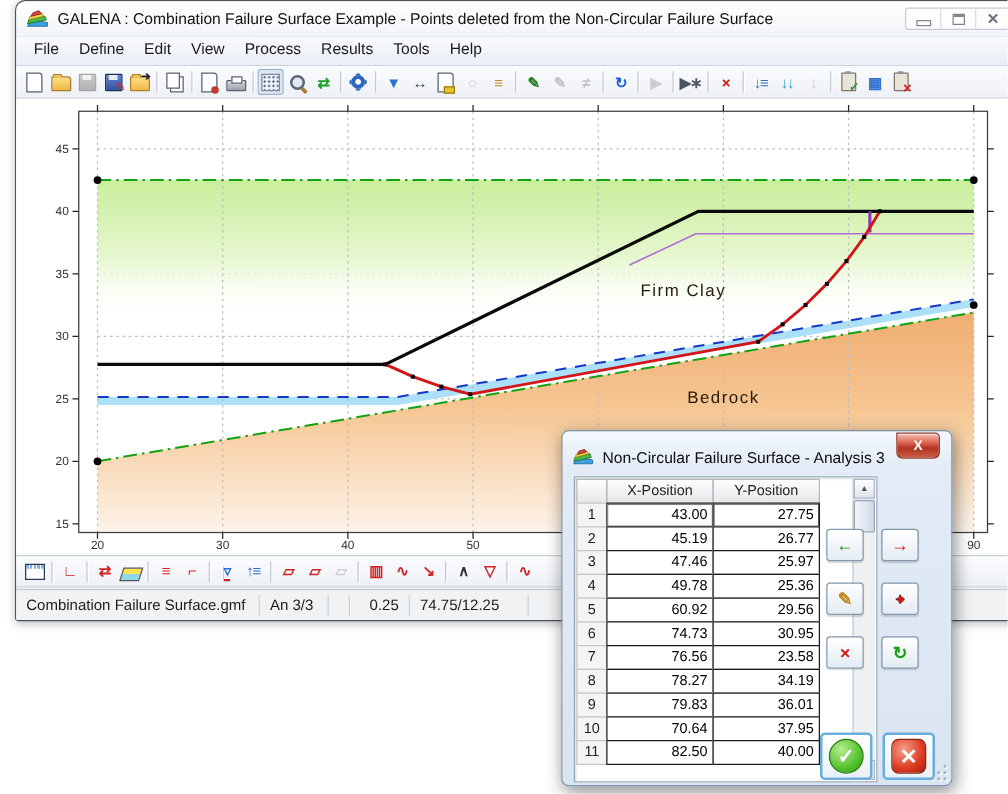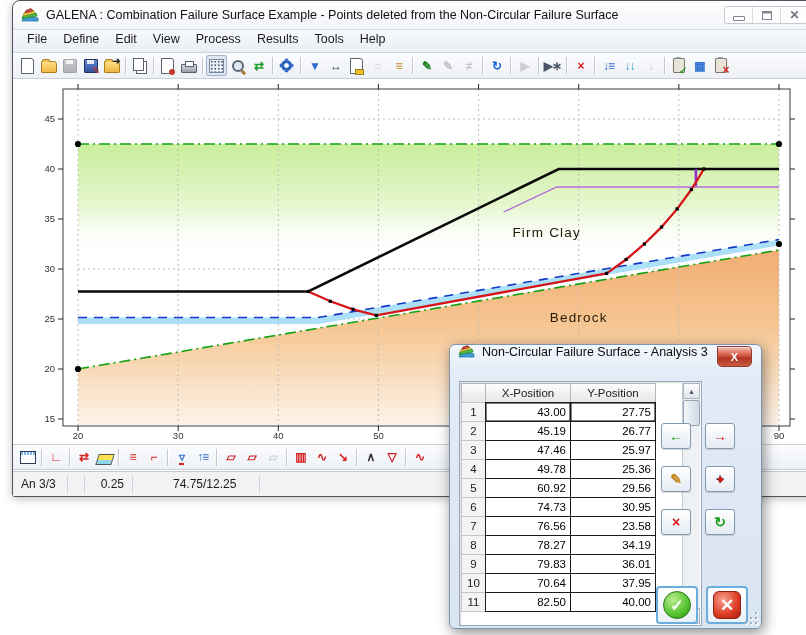--- a/index.html
+++ b/index.html
@@ -68,21 +68,21 @@
   .statusbar{position:absolute;top:470px;left:0;width:804px;height:24px;background:#f1f2f4;
     border-top:1px solid #c2c7ce;display:flex;align-items:center;font-size:12px;color:#1b1b1b}
   .spanel{padding:0 8px;border-right:1px solid #ccd1d7;height:17px;line-height:17px;box-sizing:border-box;white-space:nowrap}
   .spanel.num{text-align:right}
 
   
   .dialog{position:absolute;left:449px;top:344px;width:313px;height:285px;box-sizing:border-box;
     border:1px solid #7e96ad;border-radius:6px;
     background:linear-gradient(#f3f8fd,#e2ebf6 30px,#dae5f2);
     box-shadow:2px 4px 14px rgba(0,0,0,.45)}
-  .dlg-titlebar{height:28px;display:flex;align-items:flex-start;padding:0 8px;box-sizing:border-box}
+  .dlg-titlebar{height:28px;display:flex;align-items:flex-end;padding:0 8px;box-sizing:border-box}
   .dlg-title{font-size:12.5px;color:#0d0d0d;margin-left:7px;white-space:nowrap}
   .dlg-close{position:absolute;top:1px;right:9px;width:33px;height:19px;border-radius:0 4px 5px 5px;
     background:linear-gradient(#f6c0b2,#d8604c 40%,#b23422 60%,#c85a40);
     border:1px solid #8e3a30;box-shadow:inset 0 1px 0 rgba(255,255,255,.6);
     color:#fff;font-size:11px;font-weight:bold;display:flex;align-items:center;justify-content:center}
   .dlg-body{position:absolute;left:0;top:28px;right:0;bottom:0}
 
   .ptable{position:absolute;left:9px;top:8px;width:222px;background:#fff;border:1px solid #98a8bc;
     box-shadow:inset 1px 1px 2px rgba(0,0,0,.15);padding:1px}
   .trow{display:flex}
@@ -419,24 +419,25 @@
       <div class="tbtn">
         <span class="glyph" style="color: rgb(212, 34, 34);">▽</span>
       </div>
       <div class="tsep"></div>
       <div class="tbtn">
         <span class="glyph" style="color: rgb(212, 34, 34);">∿</span>
       </div>
     </div>
 
   <div class="statusbar" id="statusbar">
+      <div class="spanel" style="width: 195px;">Combination Failure Surface.gmf</div>
       <div class="spanel" style="width: 55px;">An 3/3</div>
       <div class="spanel" style="width: 14px;"></div>
       <div class="spanel num" style="width: 48px;">0.25</div>
-      <div class="spanel" style="width: 95px; margin-left: 32px;">74.75/12.25</div>
+      <div class="spanel" style="width: 95px;">74.75/12.25</div>
       <div class="spanel" style="flex: 1 1 0%;"></div>
     </div>
 </div>
 
 <div class="dialog">
   <div class="dlg-titlebar">
     <svg width="17" height="14">
       <polygon points="1,12 16,12 16,9 4,7" fill="#3fa0e0" stroke="#1a6aa0" stroke-width="0.7"></polygon>
       <polygon points="1,10 15,7 14,4 2,7" fill="#4cb84c" stroke="#1f7a1f" stroke-width="0.7"></polygon>
       <polygon points="2,7 13,4 11,1.5 3,4.5" fill="#e8d44d" stroke="#a08a14" stroke-width="0.7"></polygon>

